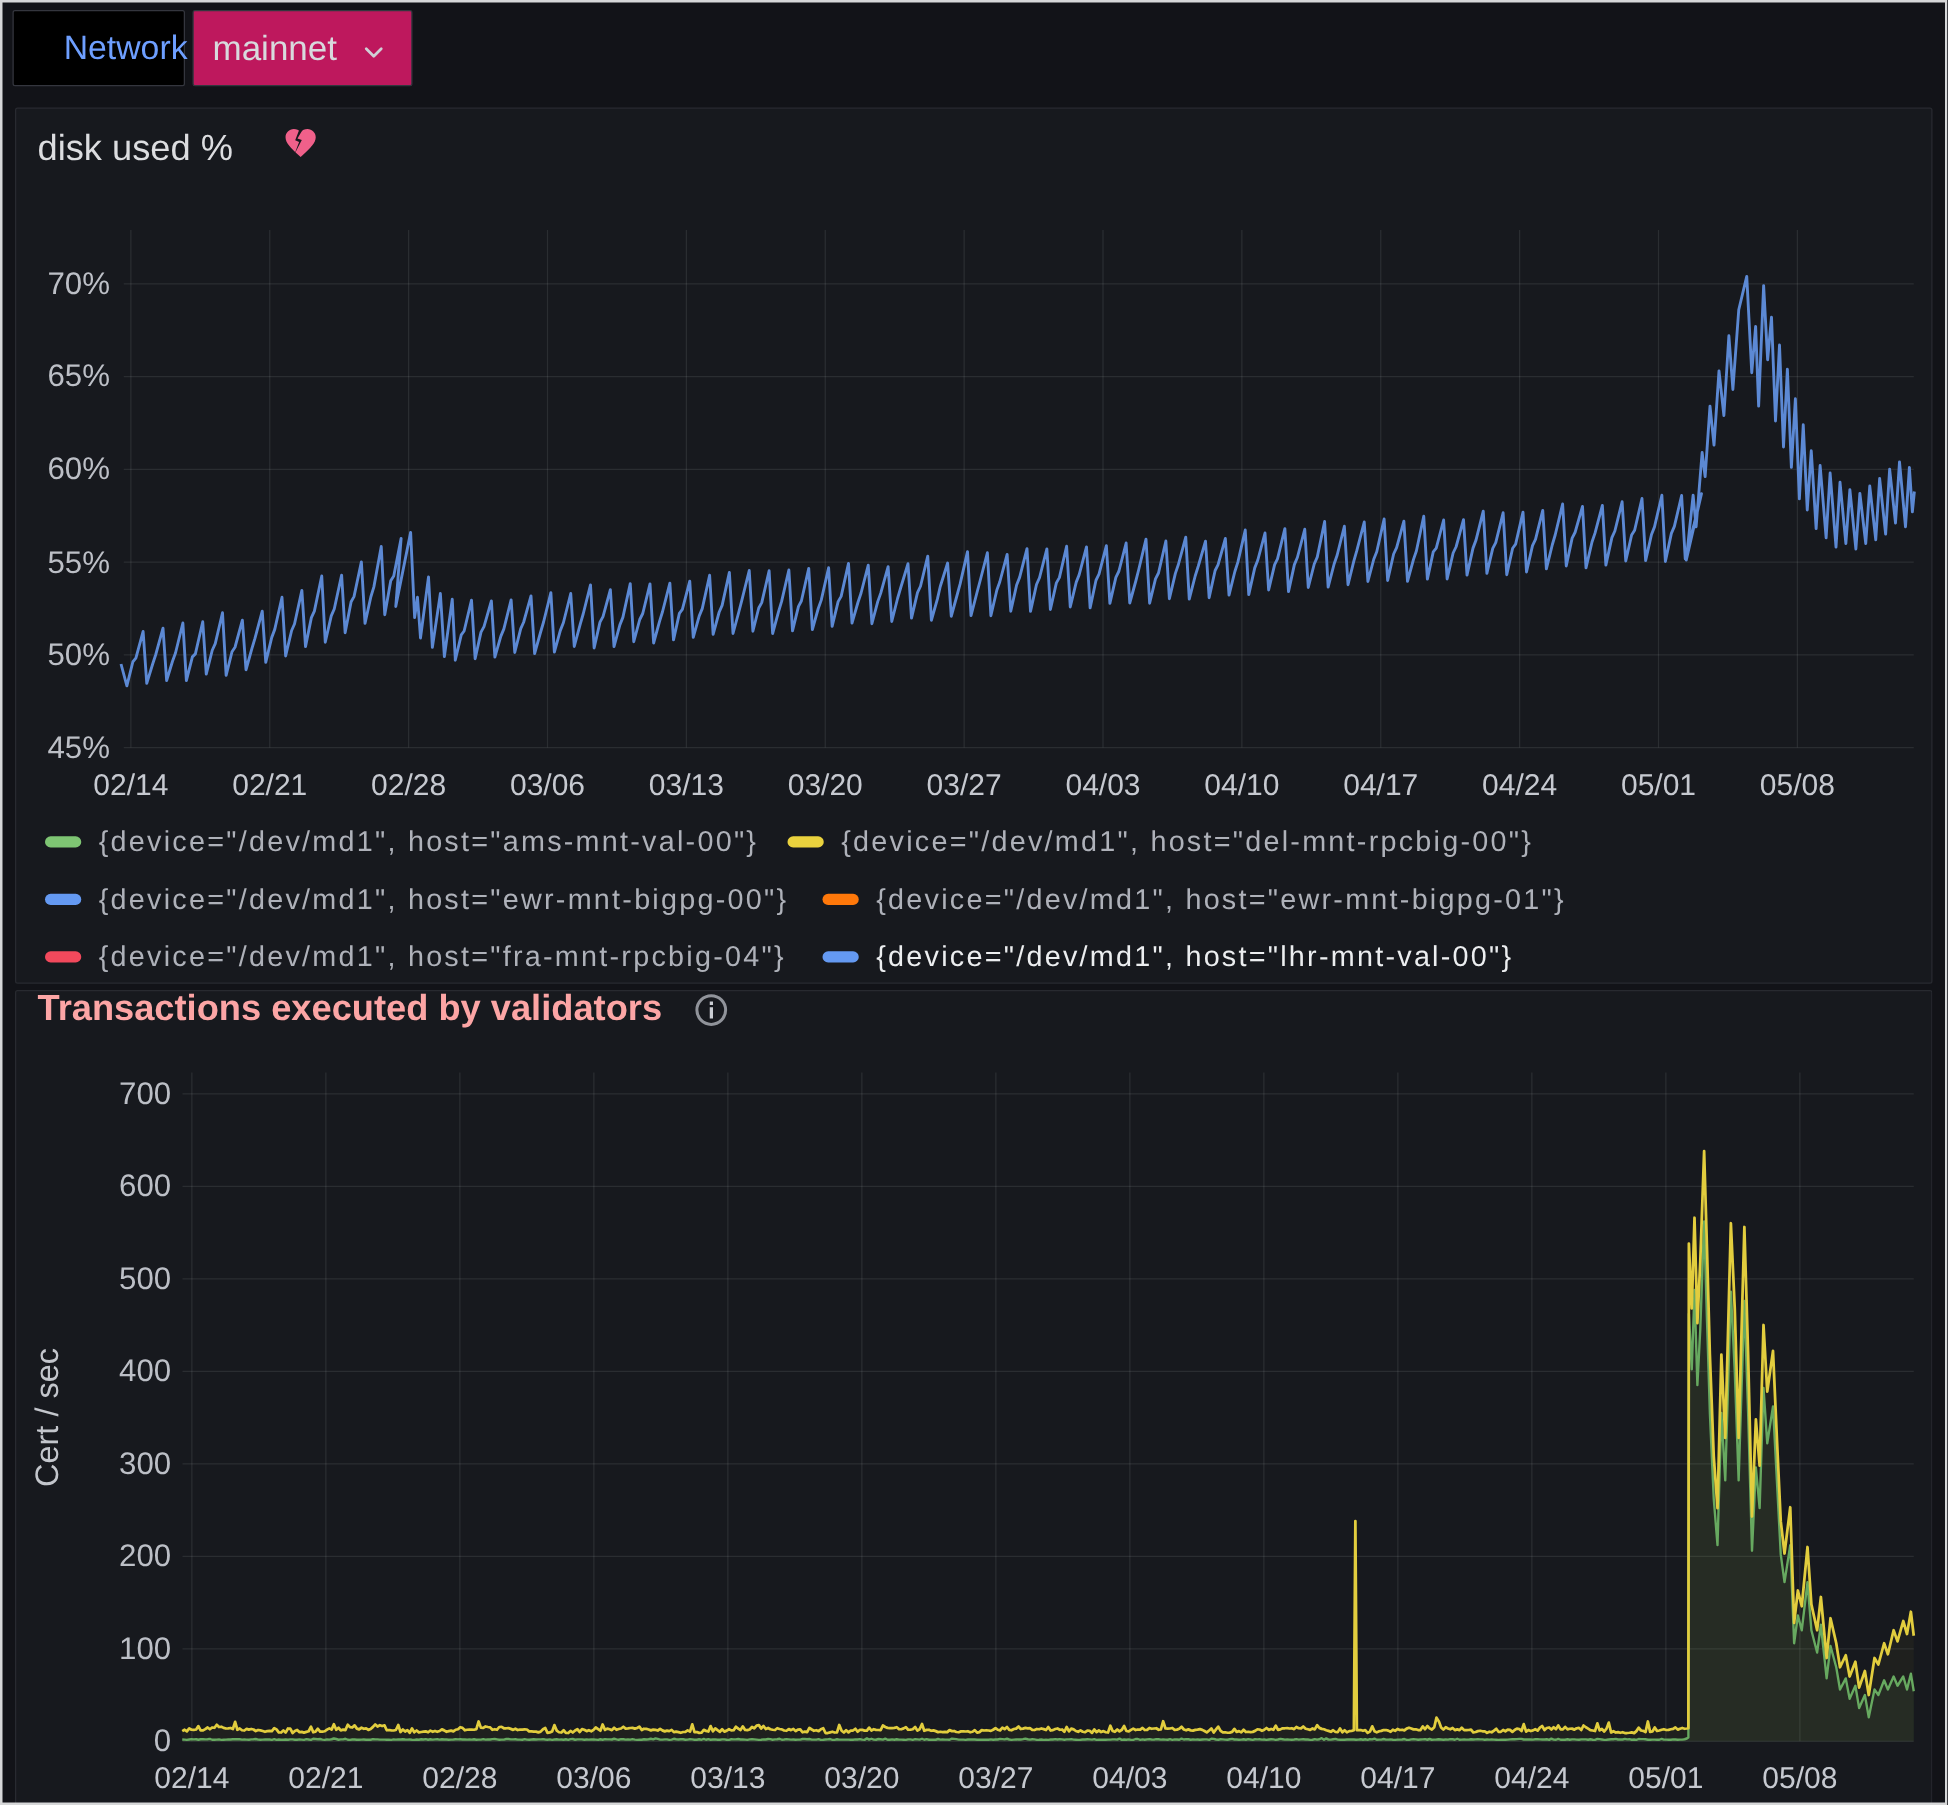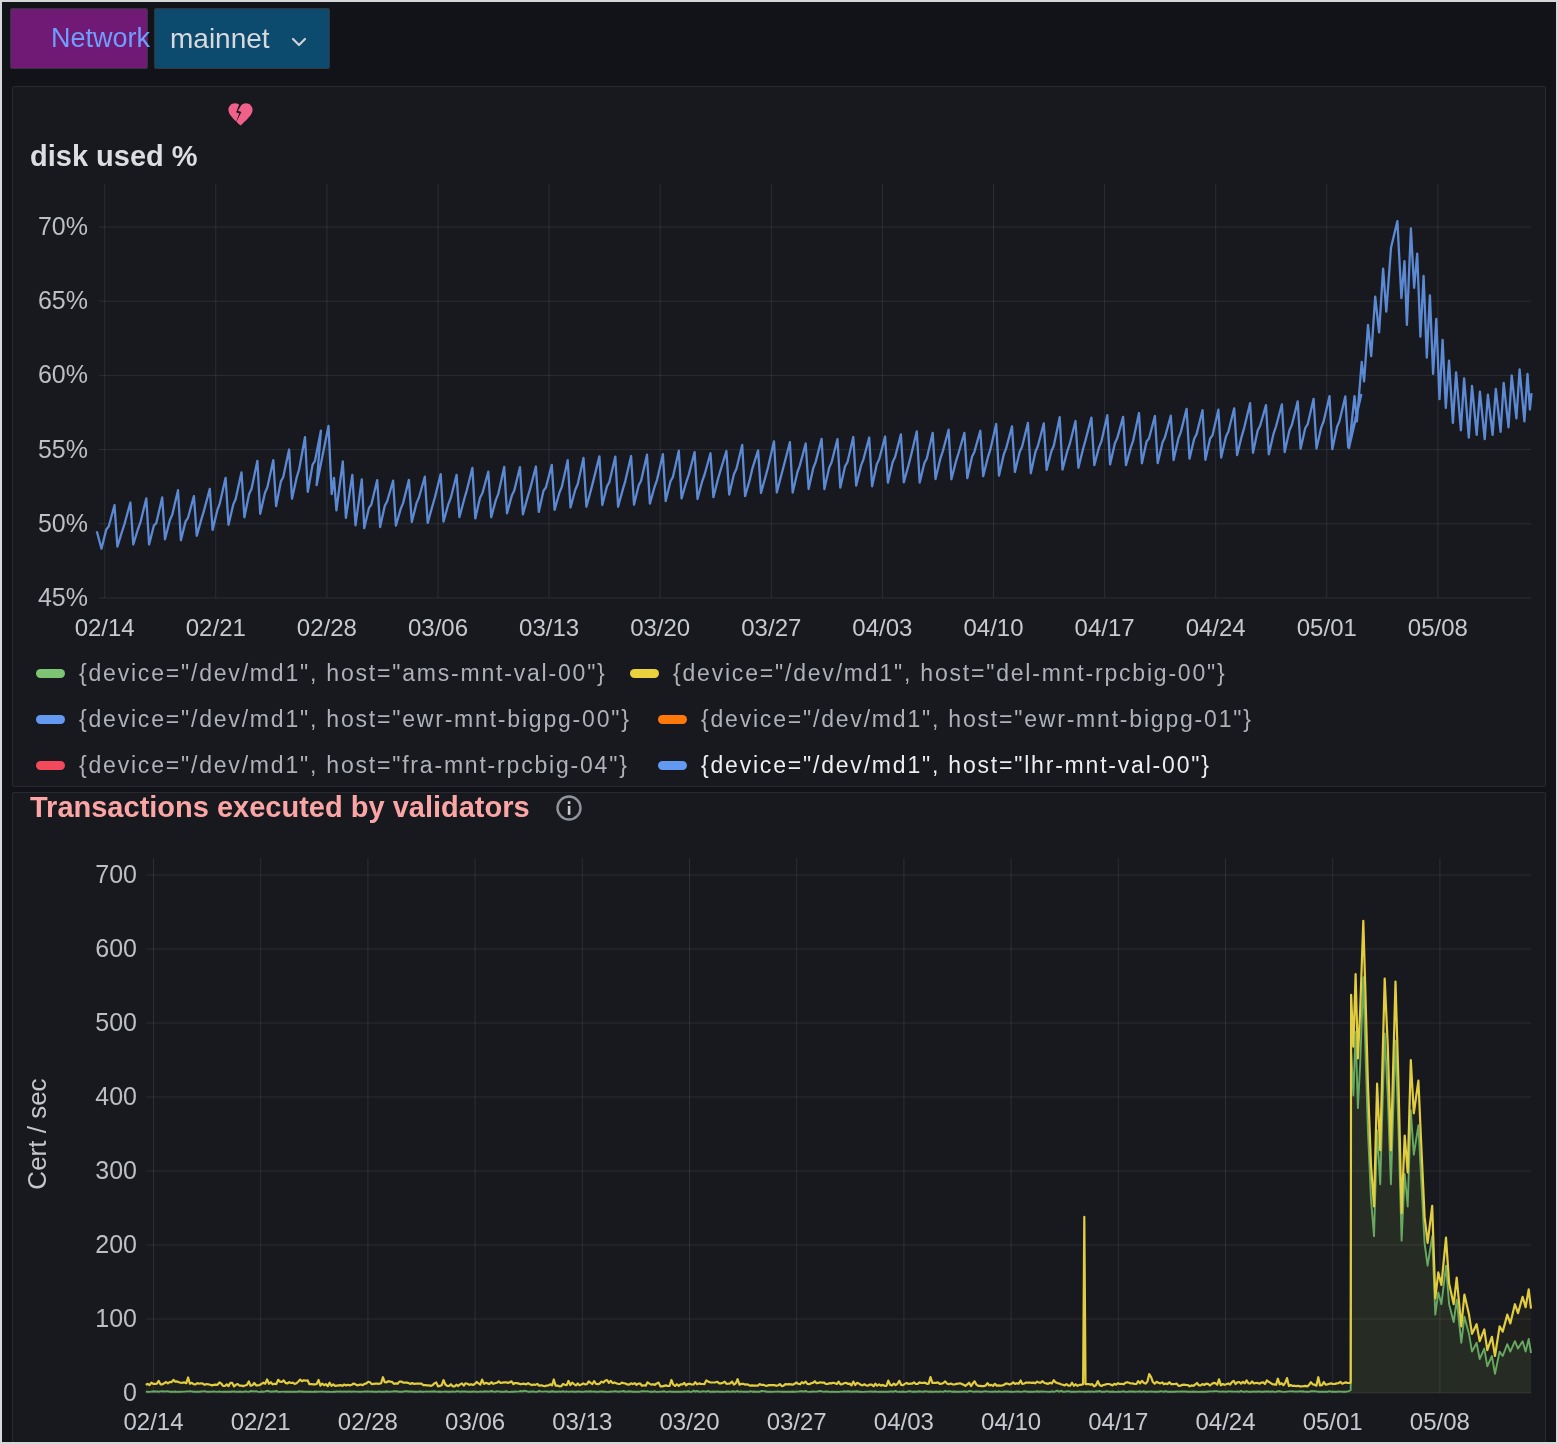--- a/index.html
+++ b/index.html
@@ -2,26 +2,26 @@
 <html><head><meta charset="utf-8">
 <style>
 * { margin:0; padding:0; box-sizing:border-box; }
 html,body { width:1558px; height:1444px; background:#121318; overflow:hidden;
   font-family:"Liberation Sans",sans-serif; position:relative; }
 .frame { position:absolute; inset:0; border:2px solid #d6d7d8; pointer-events:none; z-index:50; }
 .panel { position:absolute; background:#17191E; border:1px solid #282a30; border-radius:2px; }
 #p1 { left:12px; top:86px; width:1534px; height:701px; }
 #p2 { left:12px; top:792px; width:1534px; height:664px; border-bottom:none; }
 .vlabel { position:absolute; left:10px; top:8px; width:138px; height:61px;
-  background:#701a75; border:1px solid #34363e; border-radius:2px;
+  background:#000000; border:1px solid #34363e; border-radius:2px;
   color:#6E9FFF; font-size:27px; display:flex; align-items:center; justify-content:center;padding-left:43px; }
 .vinput { position:absolute; left:154px; top:8px; width:176px; height:61px;
-  background:#0c4a6e; border:1px solid #34363e; border-radius:2px;
+  background:#be185d; border:1px solid #34363e; border-radius:2px;
   color:#d8d9dd; font-size:28px; display:flex; align-items:center; padding-left:15px; }
-.t1 { position:absolute; left:30px; top:103px; font-size:29px; font-weight:700; color:#dcdde0; z-index:5;margin-top:37px;}
+.t1 { position:absolute; left:30px; top:103px; font-size:29px; font-weight:400; color:#dcdde0; z-index:5;}
 .t2 { position:absolute; left:30px; top:791px; font-size:29px; font-weight:700; color:#fca5a5; z-index:5;}
 .lrow { position:absolute; left:0; width:1558px; height:24px; }
 .litem { position:absolute; display:flex; align-items:center; height:24px; }
 .dash { display:inline-block; width:29px; height:9px; border-radius:5px; margin-right:14px; flex:none; }
 .ltxt { font-size:23px; letter-spacing:1.8px; color:#aeb1b9; white-space:nowrap; }
 .ltxt.w { color:#eceef0; }
 </style></head>
 <body>
 <div id="p1" class="panel"></div>
 <div id="p2" class="panel"></div>

